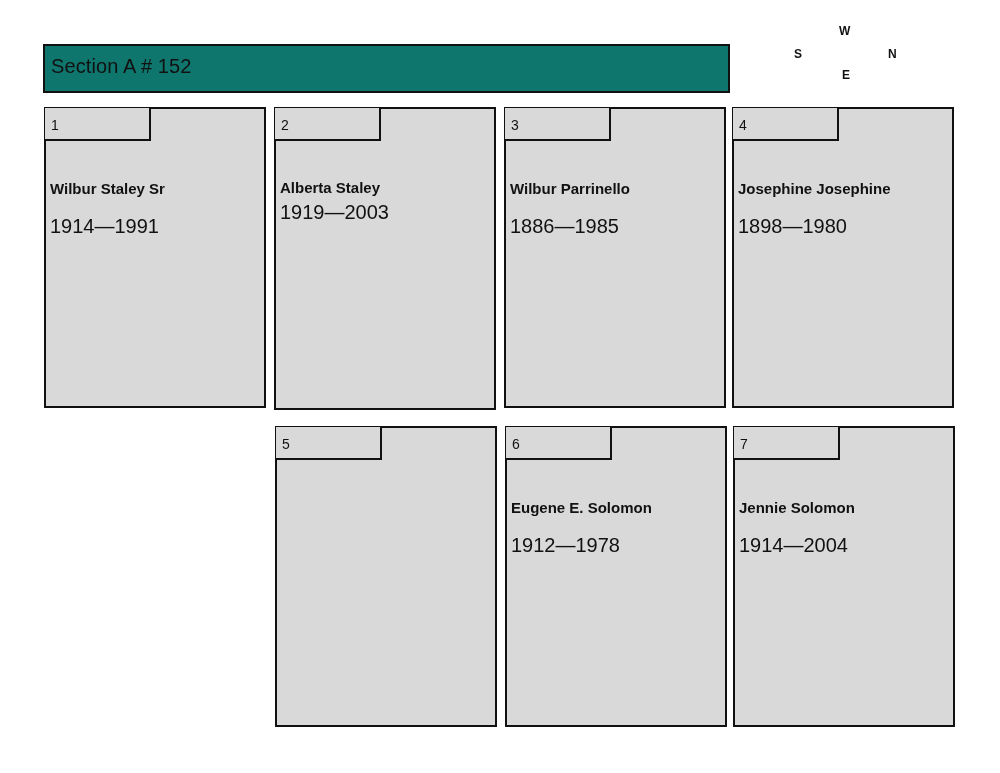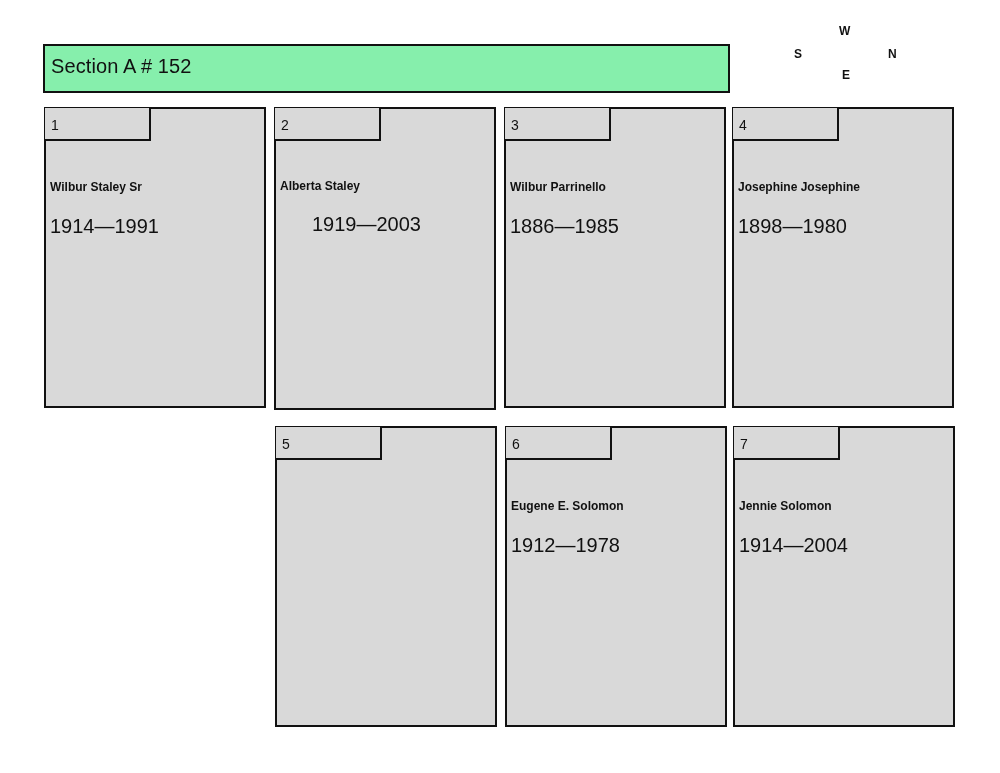--- a/index.html
+++ b/index.html
@@ -2,42 +2,42 @@
 <html><head>
   <meta charset="utf-8">
   <style>
     html, body { margin: 0; padding: 0; }
     body {
       width: 1000px; height: 773px; background: #ffffff; position: relative; overflow: hidden;
       font-family: "Liberation Sans", "DejaVu Sans", sans-serif; color: #111;
     }
     .title-box {
       position: absolute; left: 43px; top: 44px; width: 687px; height: 49px;
-      border: 2.5px solid #111; box-sizing: border-box; background: #86efac;
+      border: 2.5px solid #111; box-sizing: border-box; background: #0f766e;
     }
     .title-text {
       position: absolute; left: 6px; top: 9px; font-size: 20px; letter-spacing: 0.1px;
     }
     .compass { position: absolute; left: 780px; top: 20px; width: 140px; height: 70px; }
     .compass span { position: absolute; font-size: 12px; font-weight: bold; }
     .c-w { left: 59px; top: 4px; }
     .c-s { left: 14px; top: 27px; }
     .c-n { left: 108px; top: 27px; }
     .c-e { left: 62px; top: 48px; }
 
     .plot {
       position: absolute; box-sizing: border-box; border: 2.5px solid #111; background: #d9d9d9;
     }
     .plot-num {
       position: absolute; left: -1px; top: -1px; width: 106px; height: 33px; box-sizing: border-box;
       border: 2.5px solid #111; border-top: none; border-left: none; background: #d9d9d9;
       font-size: 14px; padding: 9px 0 0 6px;
     }
     .plot-name {
-      position: absolute; left: 4px; top: 71px; font-size: 12px; font-weight: bold;
+      position: absolute; left: 4px; top: 71px; font-size: 15px; font-weight: bold;
     }
     .plot-dates {
       position: absolute; left: 4px; top: 106px; font-size: 20px;
     }
   </style>
 </head>
 <body>
 
 <div class="title-box">
   <span class="title-text">Section A # 152</span>
@@ -52,21 +52,21 @@
 
 <div class="plot" style="left:44px; top:107px; width:222px; height:301px;">
   <div class="plot-num">1</div>
   <div class="plot-name">Wilbur Staley Sr</div>
   <div class="plot-dates">1914—1991</div>
 </div>
 
 <div class="plot" style="left:274px; top:107px; width:222px; height:303px;">
   <div class="plot-num">2</div>
   <div class="plot-name" style="top:70px;">Alberta Staley</div>
-  <div class="plot-dates" style="top:104px;margin-left:32px;">1919—2003</div>
+  <div class="plot-dates" style="top:92px;">1919—2003</div>
 </div>
 
 <div class="plot" style="left:504px; top:107px; width:222px; height:301px;">
   <div class="plot-num">3</div>
   <div class="plot-name">Wilbur Parrinello</div>
   <div class="plot-dates">1886—1985</div>
 </div>
 
 <div class="plot" style="left:732px; top:107px; width:222px; height:301px;">
   <div class="plot-num">4</div>

